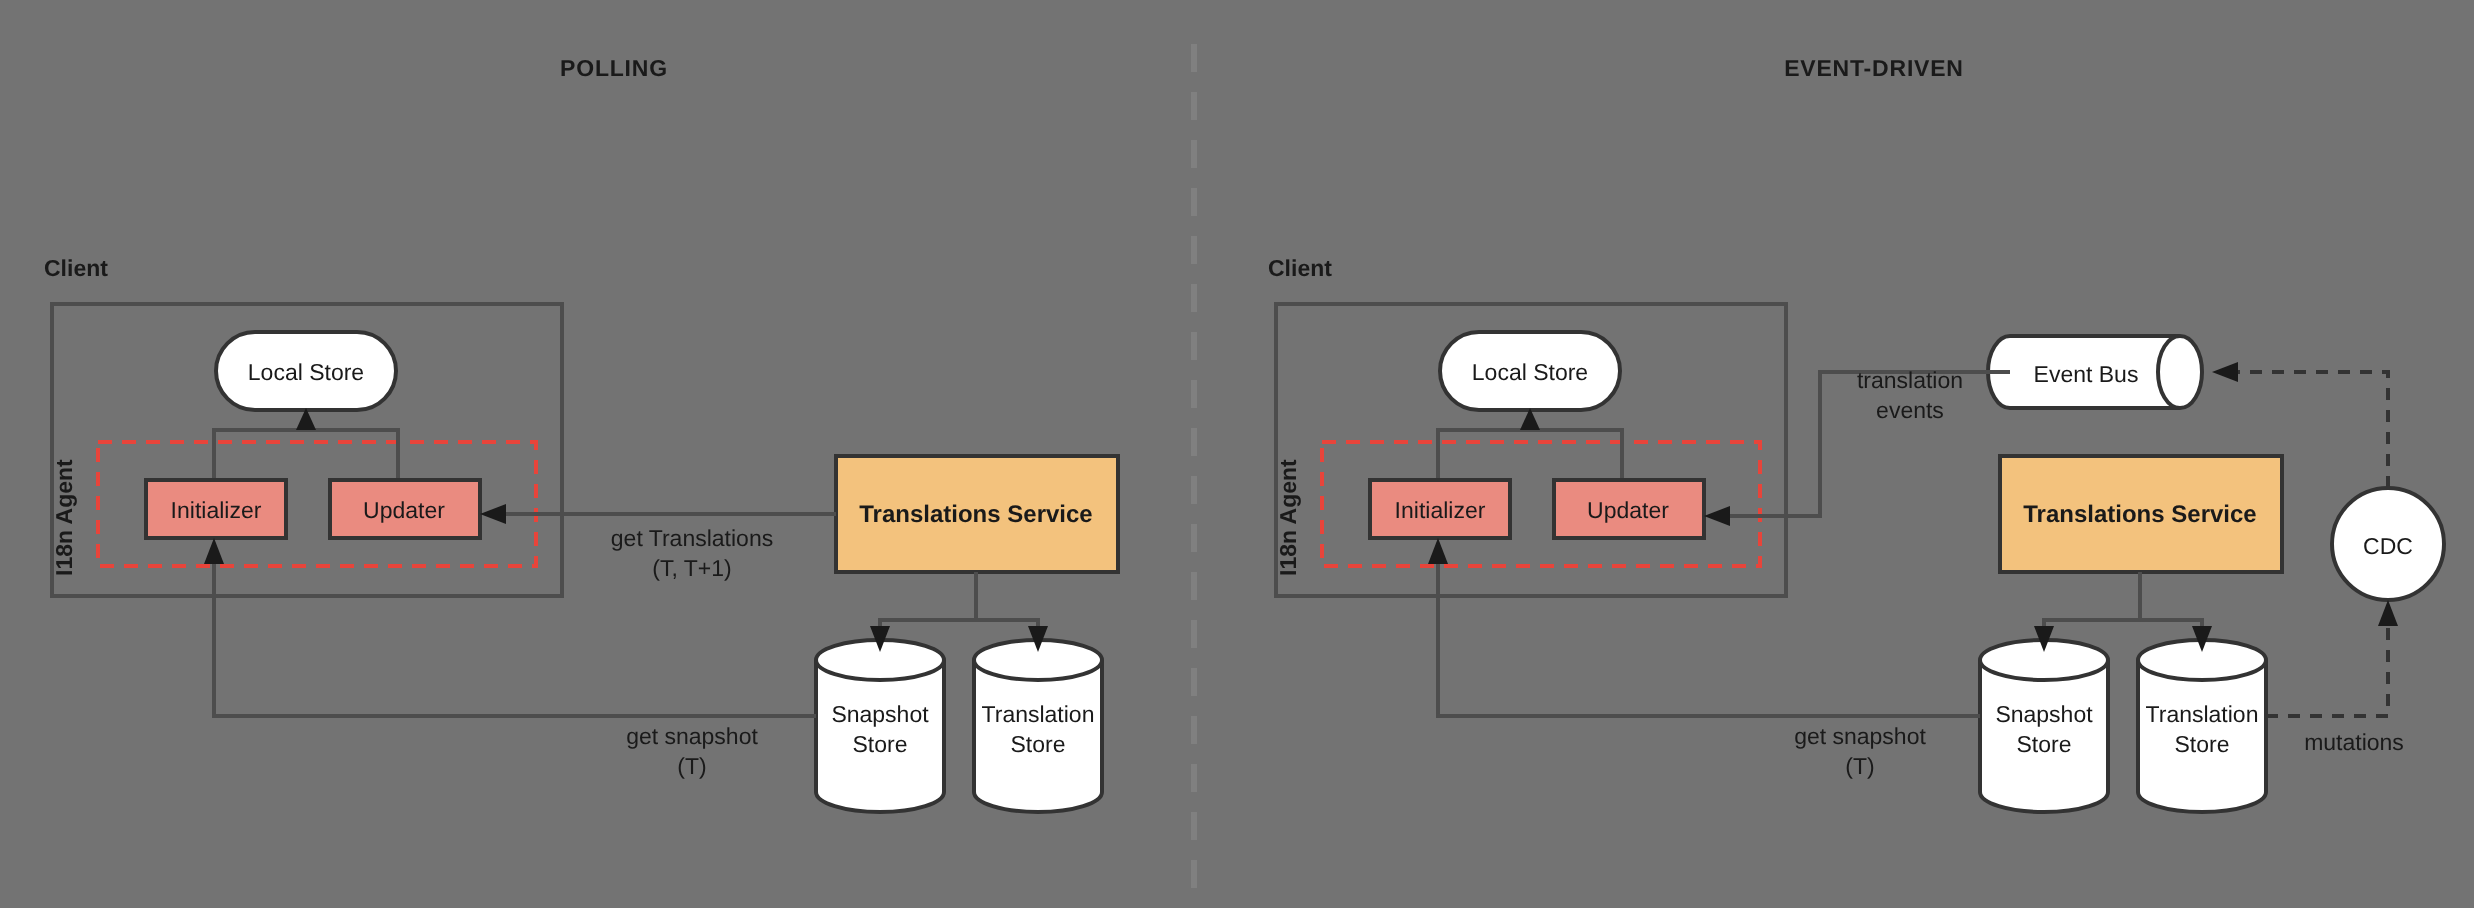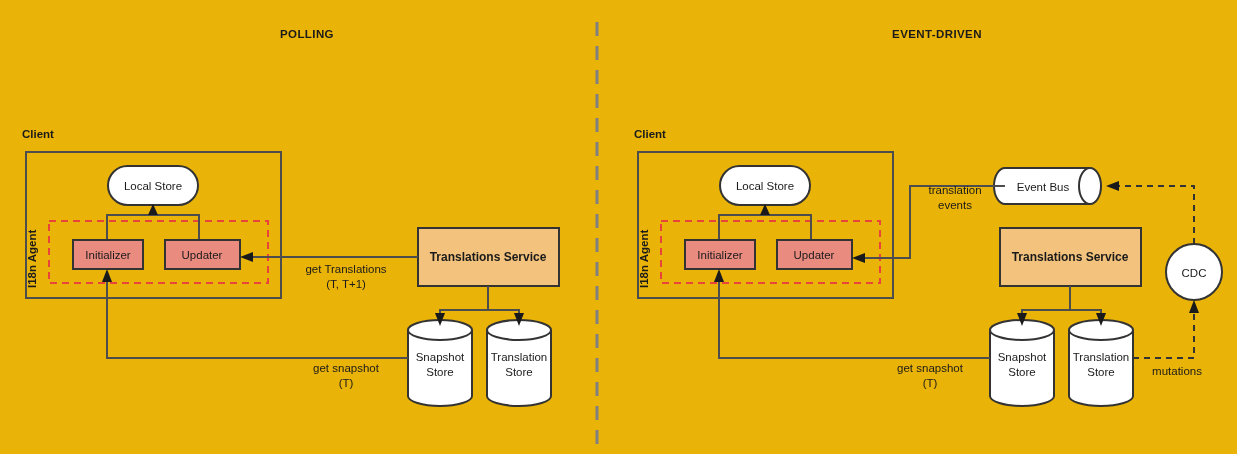--- a/index.html
+++ b/index.html
@@ -10,21 +10,21 @@
   body {
     font-family: "Liberation Sans", sans-serif;
     width: 1237px;
     height: 454px;
     overflow: hidden;
   }
   #diagram-root {
     position: relative;
     width: 1237px;
     height: 454px;
-    background: #eab308;
+    background: #737373;
   }
   svg.diagram-canvas {
     position: absolute;
     top: 0;
     left: 0;
     width: 1237px;
     height: 454px;
   }
   text {
     font-family: "Liberation Sans", sans-serif;

